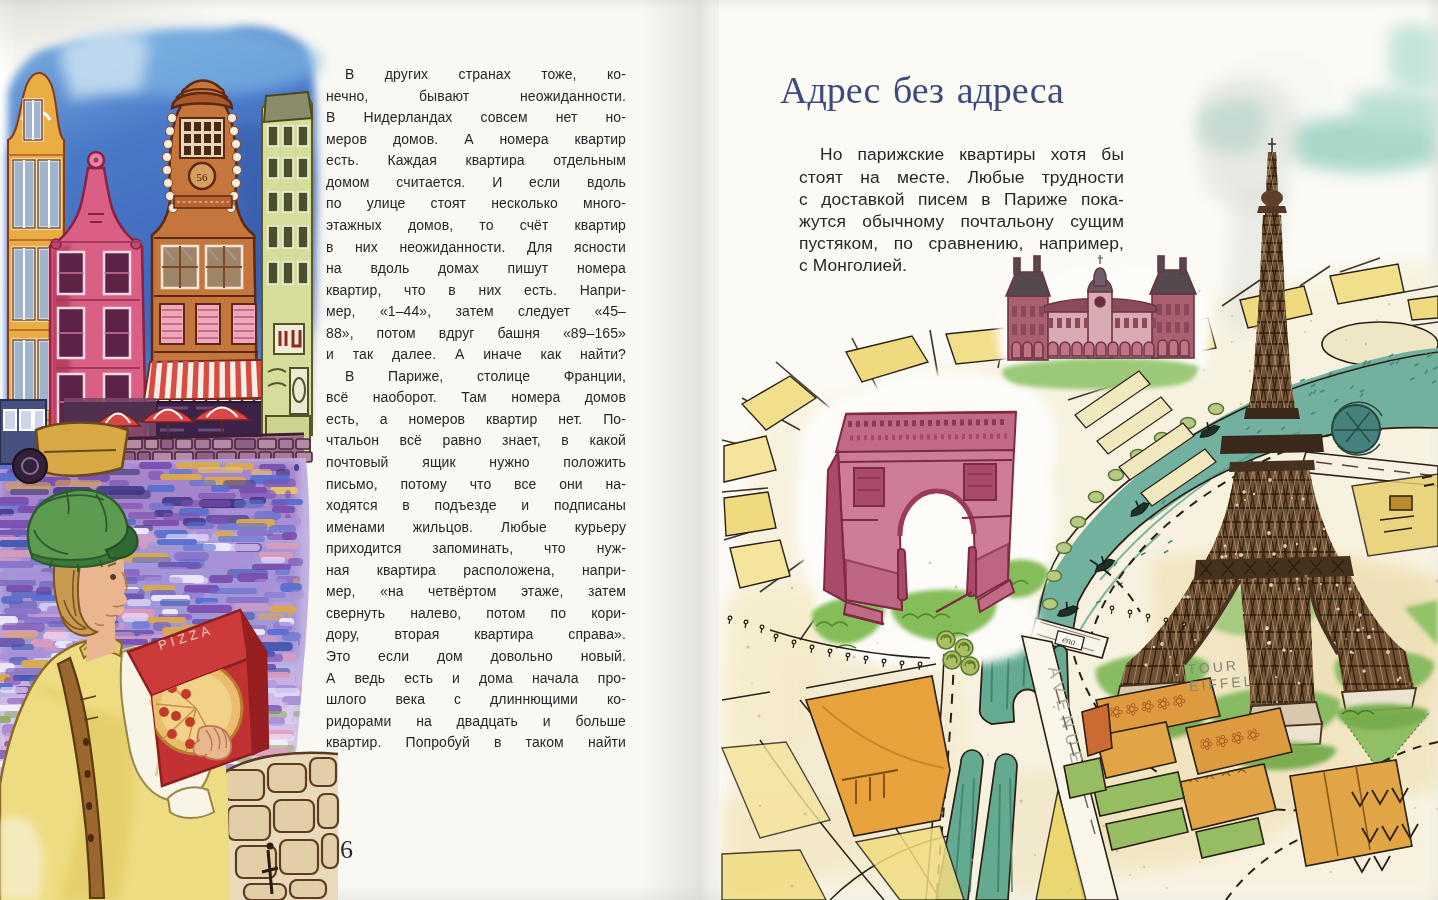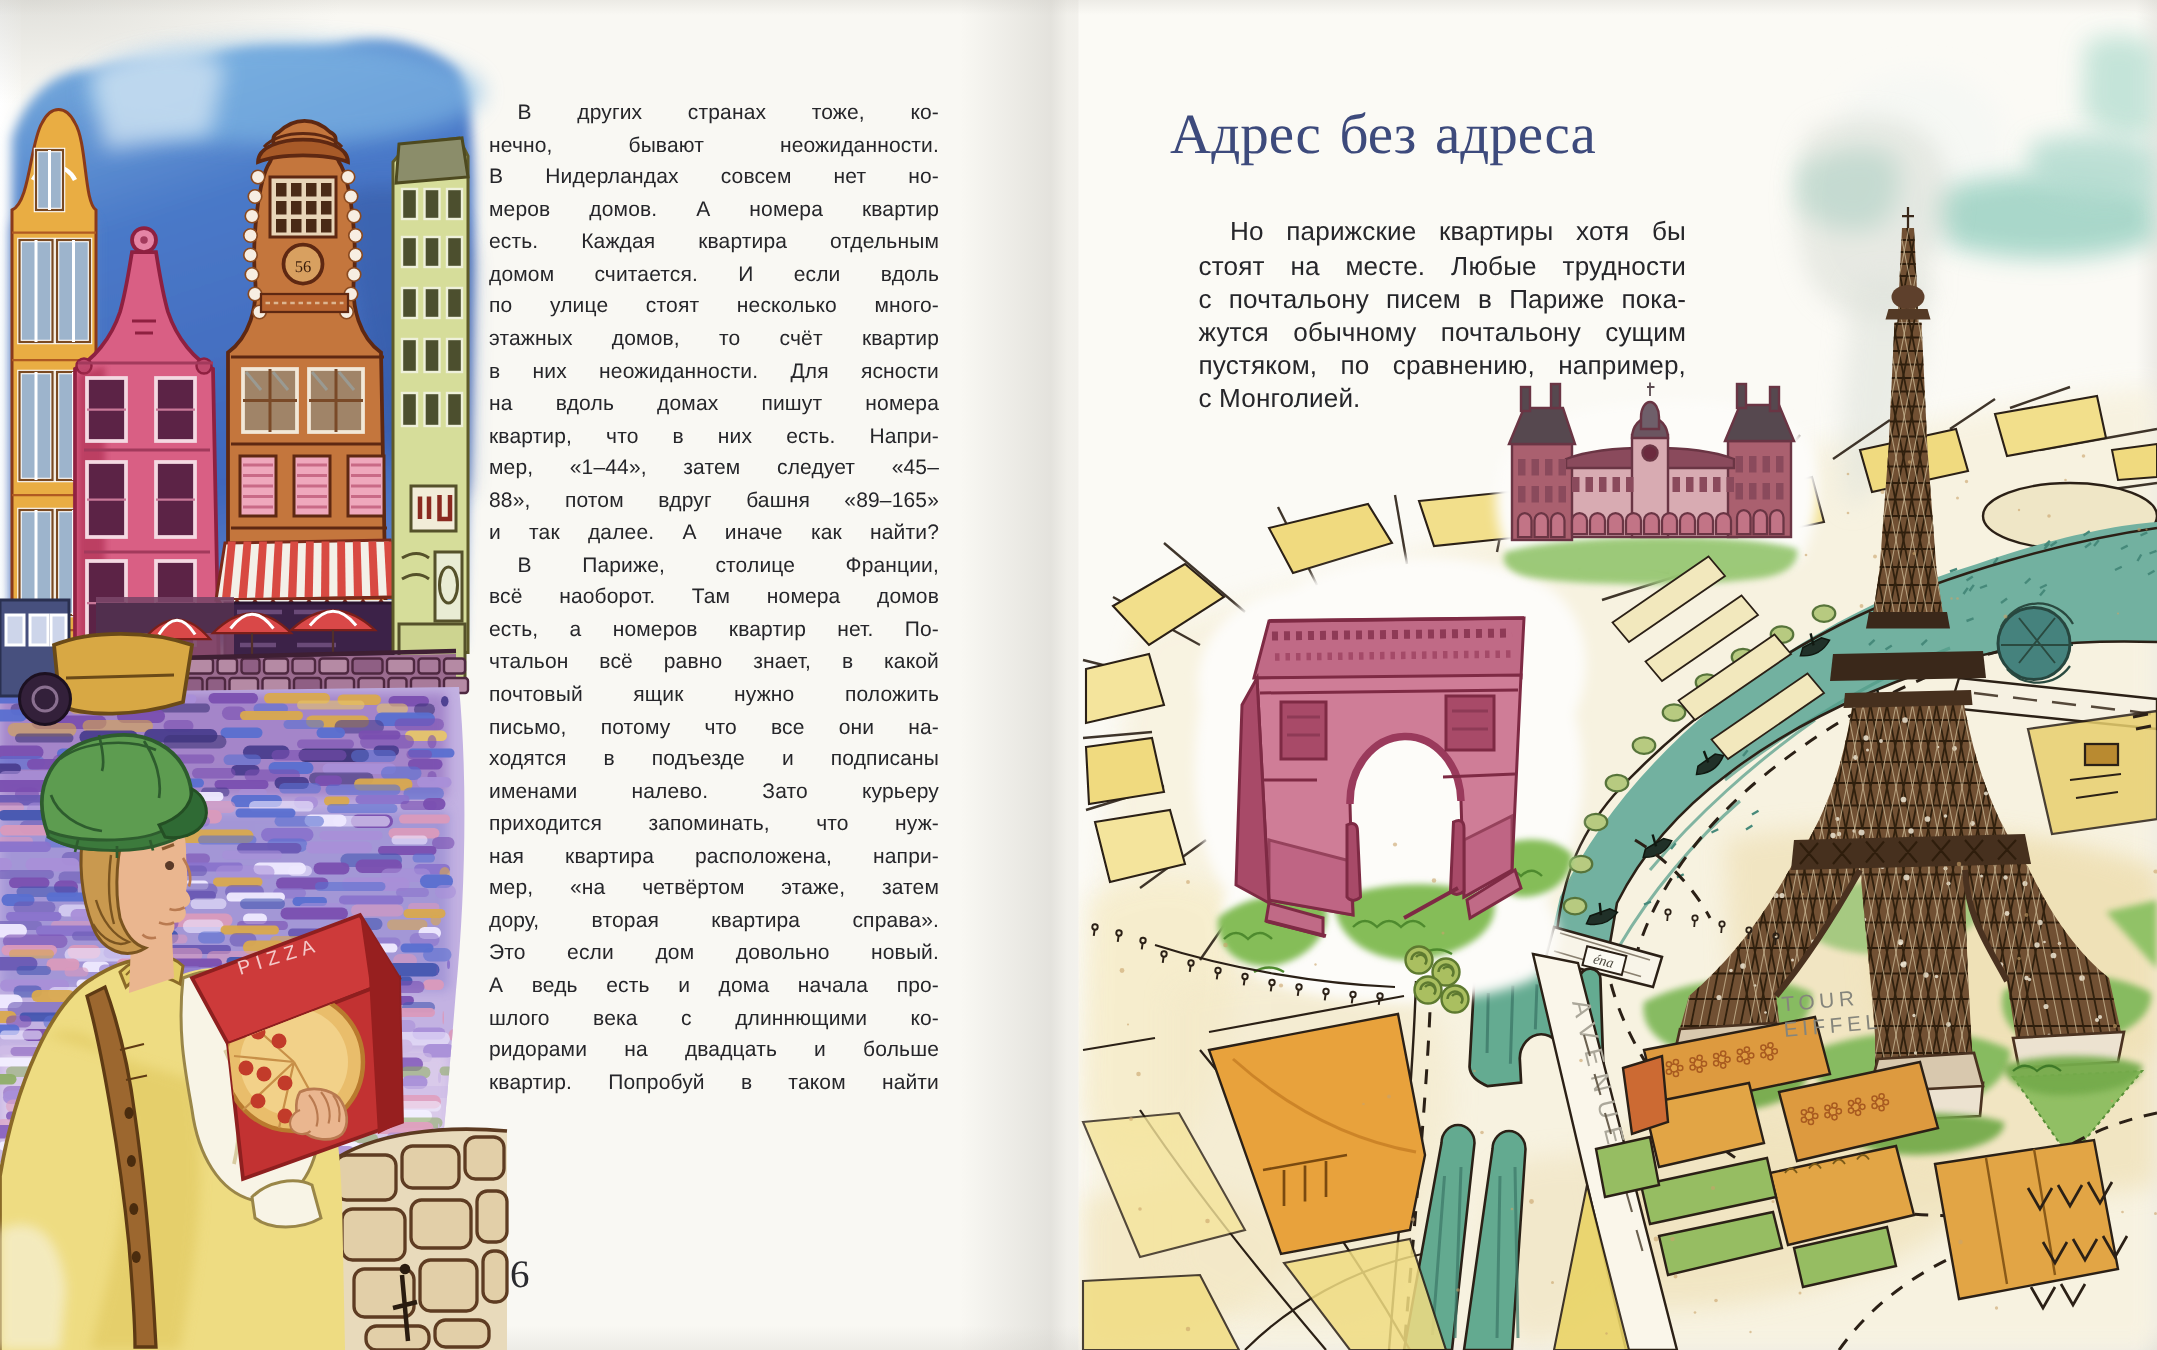--- a/index.html
+++ b/index.html
@@ -1860,36 +1860,37 @@
 <div>мер, «1–44», затем следует «45–</div>
 <div>88», потом вдруг башня «89–165»</div>
 <div>и так далее. А иначе как найти?</div>
 <div class="ind"><span class="i"></span>В Париже, столице Франции,</div>
 <div>всё наоборот. Там номера домов</div>
 <div>есть, а номеров квартир нет. По-</div>
 <div>чтальон всё равно знает, в какой</div>
 <div>почтовый ящик нужно положить</div>
 <div>письмо, потому что все они на-</div>
 <div>ходятся в подъезде и подписаны</div>
-<div>именами налево. Зато курьеру</div>
+<div>именами жильцов. Любые курьеру</div>
 <div>приходится запоминать, что нуж-</div>
 <div>ная квартира расположена, напри-</div>
 <div>мер, «на четвёртом этаже, затем</div>
+<div>свернуть налево, потом по кори-</div>
 <div>дору, вторая квартира справа».</div>
 <div>Это если дом довольно новый.</div>
 <div>А ведь есть и дома начала про-</div>
 <div>шлого века с длиннющими ко-</div>
 <div>ридорами на двадцать и больше</div>
 <div>квартир. Попробуй в таком найти</div>
 </div>
 
 <div class="pnum">6</div>
 
 <div class="head">Адрес без адреса</div>
 
 <div class="rtext">
 <div class="ind"><span class="i"></span>Но парижские квартиры хотя бы</div>
 <div>стоят на месте. Любые трудности</div>
-<div>с почтальону писем в Париже пока-</div>
+<div>с доставкой писем в Париже пока-</div>
 <div>жутся обычному почтальону сущим</div>
 <div>пустяком, по сравнению, например,</div>
 <div class="last">с Монголией.</div>
 </div>
 
 </body></html>

